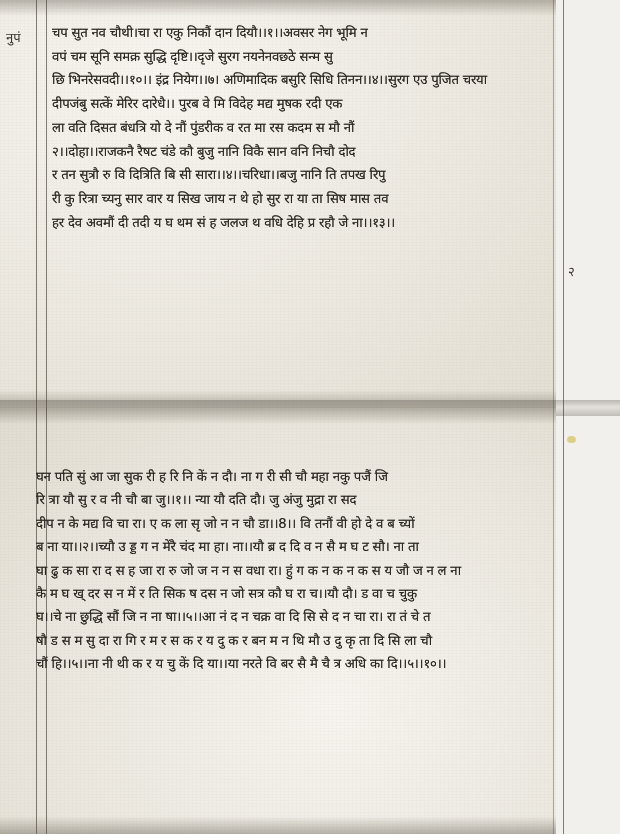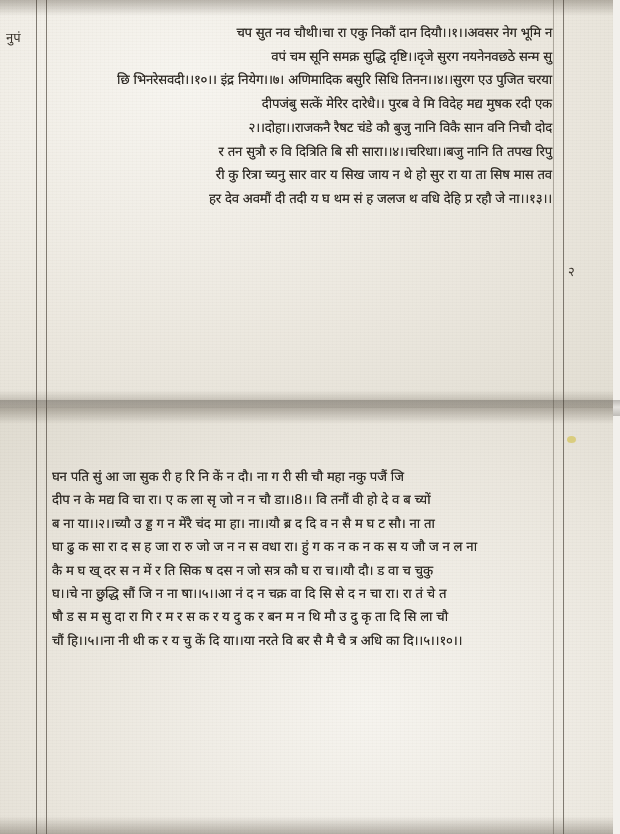--- a/index.html
+++ b/index.html
@@ -14,21 +14,21 @@
     position: relative;
     width: 620px;
     height: 834px;
     overflow: hidden;
     background: #f2f0ec;
   }
   
   .folio {
     position: absolute;
     left: 0;
-    width: 613px;
+    width: 556px;
     background: #efece5;
   }
   .folio.top {
     top: 0;
     height: 408px;
     background:
       radial-gradient(ellipse at 30% 20%, #f7f5f0 0%, #ebe7de 60%, #e2ded3 100%);
   }
   .folio.bottom {
     top: 408px;
@@ -82,21 +82,21 @@
     font-family: "DejaVu Sans", sans-serif;
     -webkit-font-smoothing: none;
   }
   .line {
     white-space: nowrap;
     font-size: 13.2px;
     line-height: 1.0;
     letter-spacing: -0.2px;
     text-shadow: 0 0 .6px rgba(40,35,28,.55);
   }
-  .top .textblock .line { margin-bottom: 10.5px; text-align: right; }
+  .top .textblock .line { margin-bottom: 10.5px; }
   .bottom .textblock .line { margin-bottom: 10.2px; }
 
   
   .margin-num {
     position: absolute;
     font-family: "DejaVu Sans", sans-serif;
     font-size: 13px;
     color: #3a342c;
   }
   .corner-num {
@@ -139,20 +139,21 @@
     <div class="rule" style="left:563px;"></div>
 
     <div class="corner-num">नुपं</div>
     <div class="margin-num" style="left:568px; top:262px;">२</div>
 
     <div class="textblock" style="left:52px; top:26px; width:500px;">
       <div class="line">चप सुत नव चौथी।चा रा एकु निकौं दान दियौ।।१।।अवसर नेग भूमि न</div>
       <div class="line">वपं चम सूनि समक्र सुद्धि दृष्टि।।दृजे सुरग नयनेनवछठे सन्म सु</div>
       <div class="line">छि भिनरेसवदी।।१०।। इंद्र नियेग।।७। अणिमादिक बसुरि सिधि तिनन।।४।।सुरग एउ पुजित चरया</div>
       <div class="line">दीपजंबु सत्कें मेरिर दारेधै।। पुरब वे मि विदेह मद्य मुषक रदी एक</div>
+      <div class="line">ला वति दिसत बंधत्रि यो दे नौं पुंडरीक व रत मा रस कदम स मौ नौं</div>
       <div class="line">२।।दोहा।।राजकनै रैषट चंडे कौ बुजु नानि विकै सान वनि निचौ दोद</div>
       <div class="line">र तन सुत्रौ रु वि दित्रिति बि सी सारा।।४।।चरिधा।।बजु नानि ति तपख रिपु</div>
       <div class="line">री कु रित्रा च्यनु सार वार य सिख जाय न थे हो सुर रा या ता सिष मास तव</div>
       <div class="line">हर देव अवमौं दी तदी य घ थम सं ह जलज थ वधि देहि प्र रहौ जे ना।।१३।।</div>
     </div>
 
     <div class="edge-shadow-bottom"></div>
   </div>
 
   <div class="seam"></div>
@@ -163,22 +164,23 @@
     <div class="grain"></div>
     <div class="edge-shadow-top"></div>
 
     <div class="rule" style="left:36px;"></div>
     <div class="rule" style="left:46px;"></div>
     <div class="rule soft" style="left:553px;"></div>
     <div class="rule" style="left:563px;"></div>
 
     <div class="speck" style="left:567px; top:28px; width:9px; height:7px; background:rgba(214,198,96,.75);"></div>
 
-    <div class="textblock" style="left:52px; top:62px; width:500px;">
+    <div class="textblock" style="left:36px; top:62px; width:500px;">
       <div class="line">घन पति सुं आ जा सुक री ह रि नि कें न दौ। ना ग री सी चौ महा नकु पजैं जि</div>
+      <div class="line">रि त्रा यौ सु र व नी चौ बा जु।।१।। न्या यौ दति दौ। जु अंजु मुद्रा रा सद</div>
       <div class="line">दीप न के मद्य वि चा रा। ए क ला सृ जो न न चौ डा।।8।। वि तनौं वी हो दे व ब च्यों</div>
       <div class="line">ब ना या।।२।।च्यौ उ ड्ड ग न मेंरै चंद मा हा। ना।।यौ ब्र द दि व न सै म घ ट सौ। ना ता</div>
       <div class="line">घा ढु क सा रा द स ह जा रा रु जो ज न न स वधा रा। हुं ग क न क न क स य जौ ज न ल ना</div>
       <div class="line">कै म घ ख् दर स न में र ति सिक ष दस न जो सत्र कौ घ रा च।।यौ दौ। ड वा च चुकु</div>
       <div class="line">घ।।चे ना छुद्धि सौं जि न ना षा।।५।।आ नं द न चक्र वा दि सि से द न चा रा। रा तं चे त</div>
       <div class="line">षौ ड स म सु दा रा गि र म र स क र य दु क र बन म न थि मौ उ दु कृ ता दि सि ला चौ</div>
       <div class="line">चौं हि।।५।।ना नी थी क र य चु कें दि या।।या नरते वि बर सै मै चै त्र अधि का दि।।५।।१०।।</div>
     </div>
 
     <div class="edge-shadow-bottom"></div>

